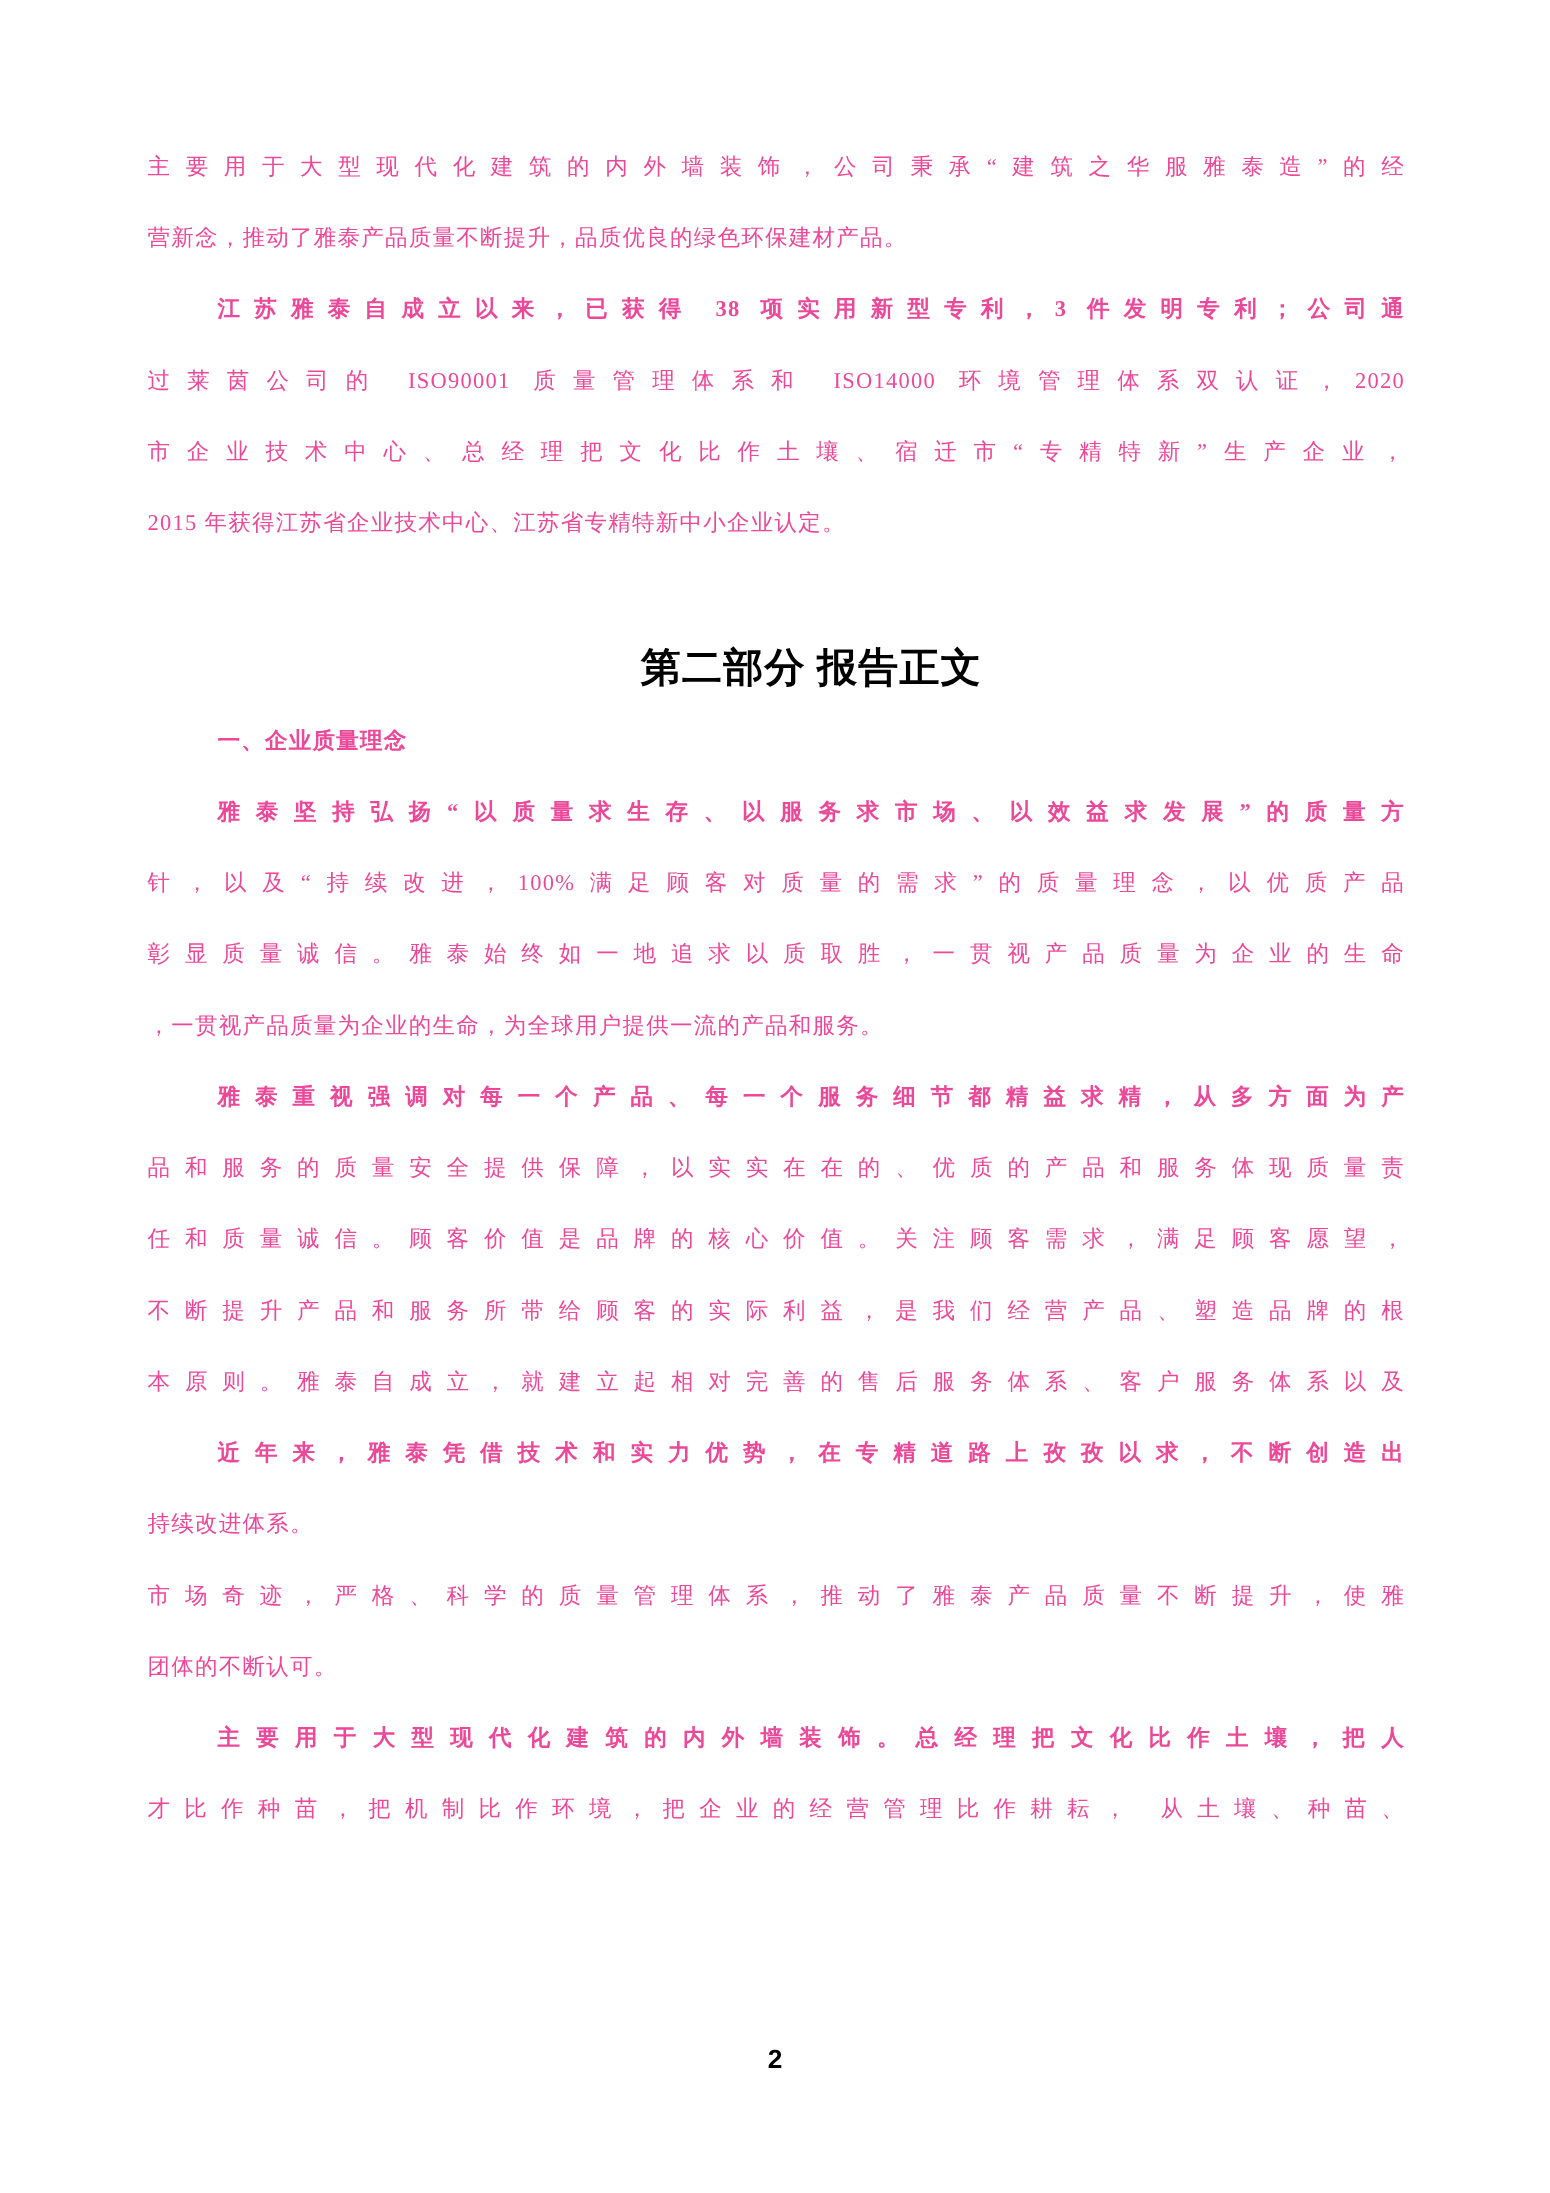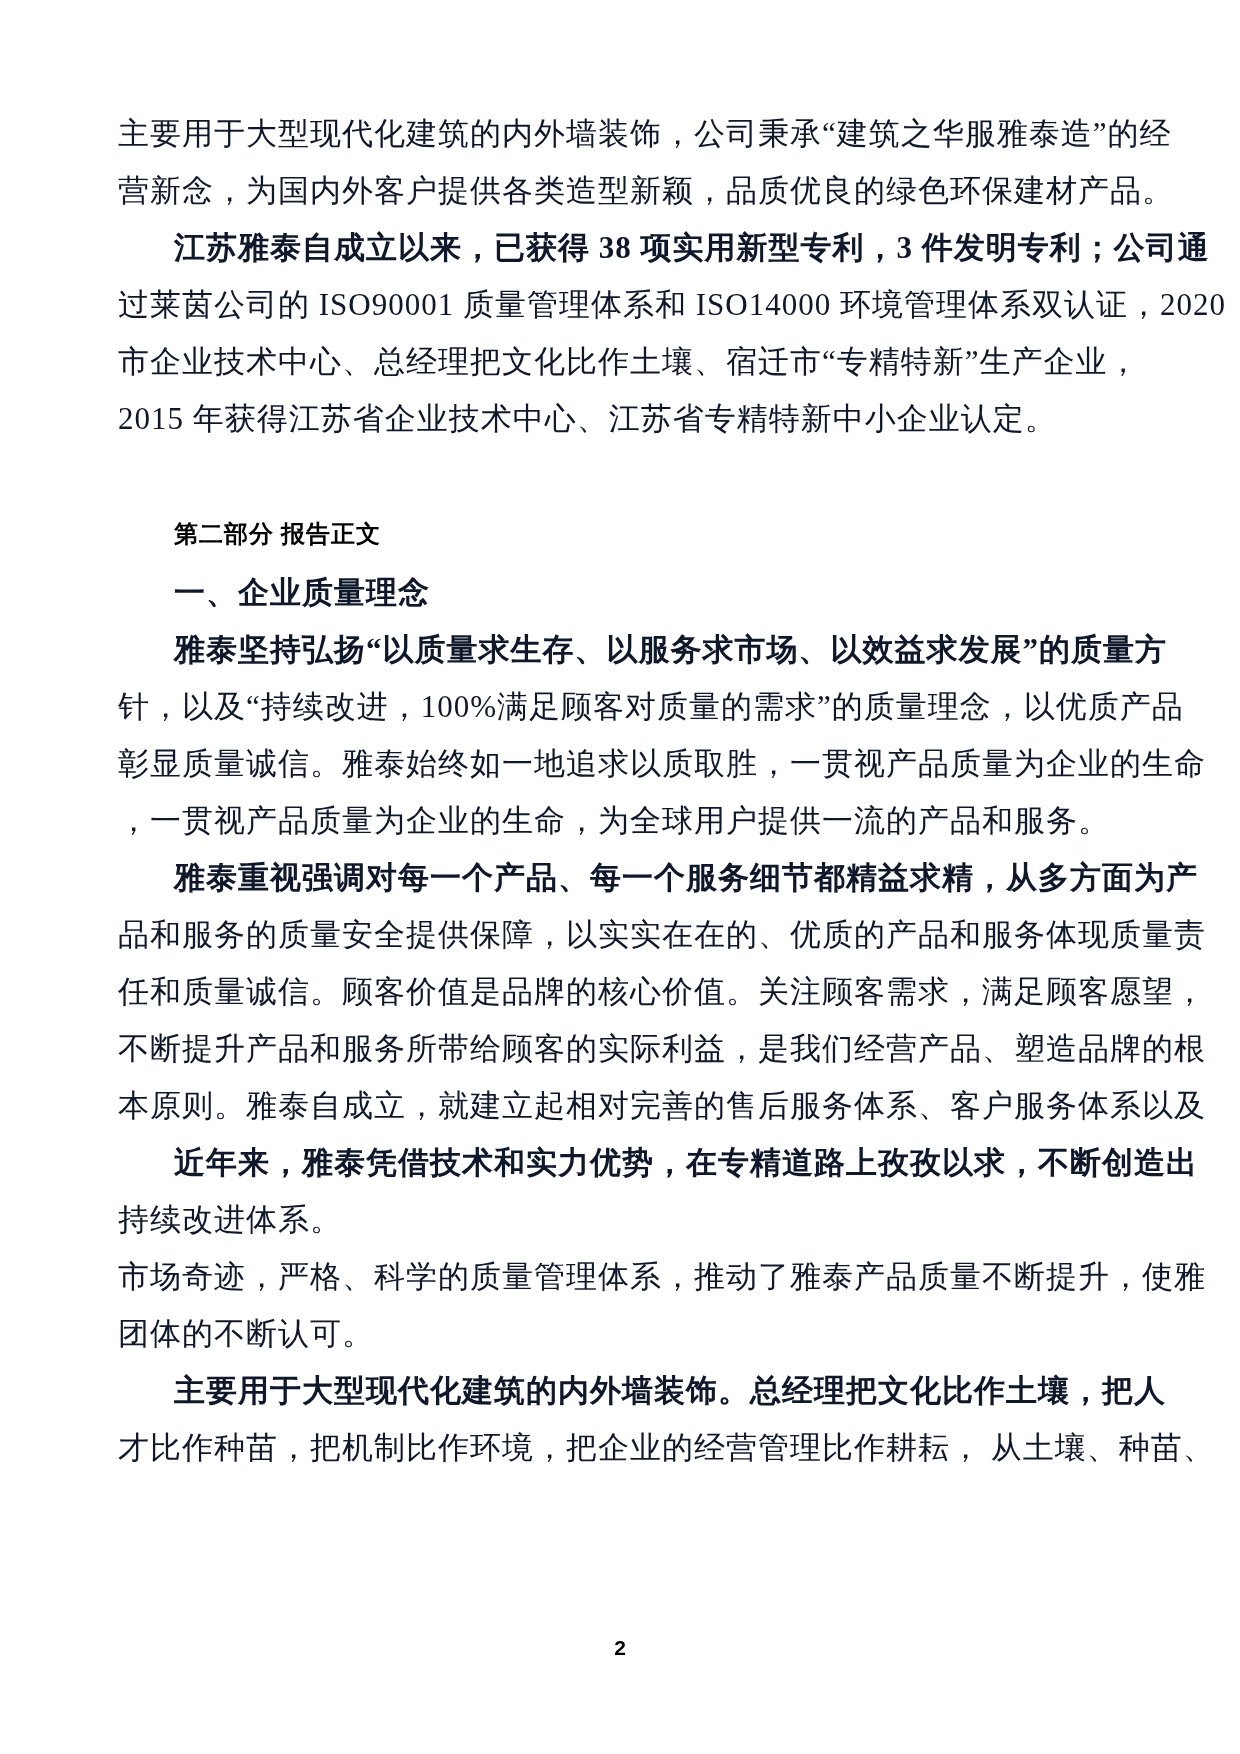--- a/index.html
+++ b/index.html
@@ -15,42 +15,43 @@
   }
   .content {
     position: absolute;
     left: 118px;
     top: 105px;
     width: 1006px;
   }
   .line {
     height: 57px;
     line-height: 57px;
-    font-size: 31px;
+    font-size: 18px;
     letter-spacing: 1px;
     text-align: justify;
     text-align-last: justify;
     white-space: nowrap;
-    color: #0f172a;
+    color: #ec4899;
   }
   .line.last {
     text-align: left;
     text-align-last: left;
   }
   .line.indent {
     text-indent: 56px;
     font-weight: bold;
   }
   .heading {
     height: 60px;
     line-height: 60px;
     margin-top: 57px;
     padding-left: 56px;
-    font-size: 24px;
+    font-size: 32px;
     font-weight: bold;
+    text-align: center;
     letter-spacing: 1px;
     white-space: nowrap;
   }
   .page-number {
     position: absolute;
     top: 1625px;
     left: 0;
     width: 100%;
     height: 45px;
     line-height: 45px;
@@ -60,21 +61,21 @@
     font-size: 21px;
     color: #000000;
   }
 </style>
 </head>
 <body>
 
 <div class="page">
   <div class="content">
     <div class="line">主要用于大型现代化建筑的内外墙装饰，公司秉承“建筑之华服雅泰造”的经</div>
-    <div class="line last">营新念，为国内外客户提供各类造型新颖，品质优良的绿色环保建材产品。</div>
+    <div class="line last">营新念，推动了雅泰产品质量不断提升，品质优良的绿色环保建材产品。</div>
     <div class="line indent">江苏雅泰自成立以来，已获得 38 项实用新型专利，3 件发明专利；公司通</div>
     <div class="line">过莱茵公司的 ISO90001 质量管理体系和 ISO14000 环境管理体系双认证，2020</div>
     <div class="line">市企业技术中心、总经理把文化比作土壤、宿迁市“专精特新”生产企业，</div>
     <div class="line last">2015 年获得江苏省企业技术中心、江苏省专精特新中小企业认定。</div>
 
     <div class="heading">第二部分 报告正文</div>
 
     <div class="line indent last">一、企业质量理念</div>
     <div class="line indent">雅泰坚持弘扬“以质量求生存、以服务求市场、以效益求发展”的质量方</div>
     <div class="line">针，以及“持续改进，100%满足顾客对质量的需求”的质量理念，以优质产品</div>

